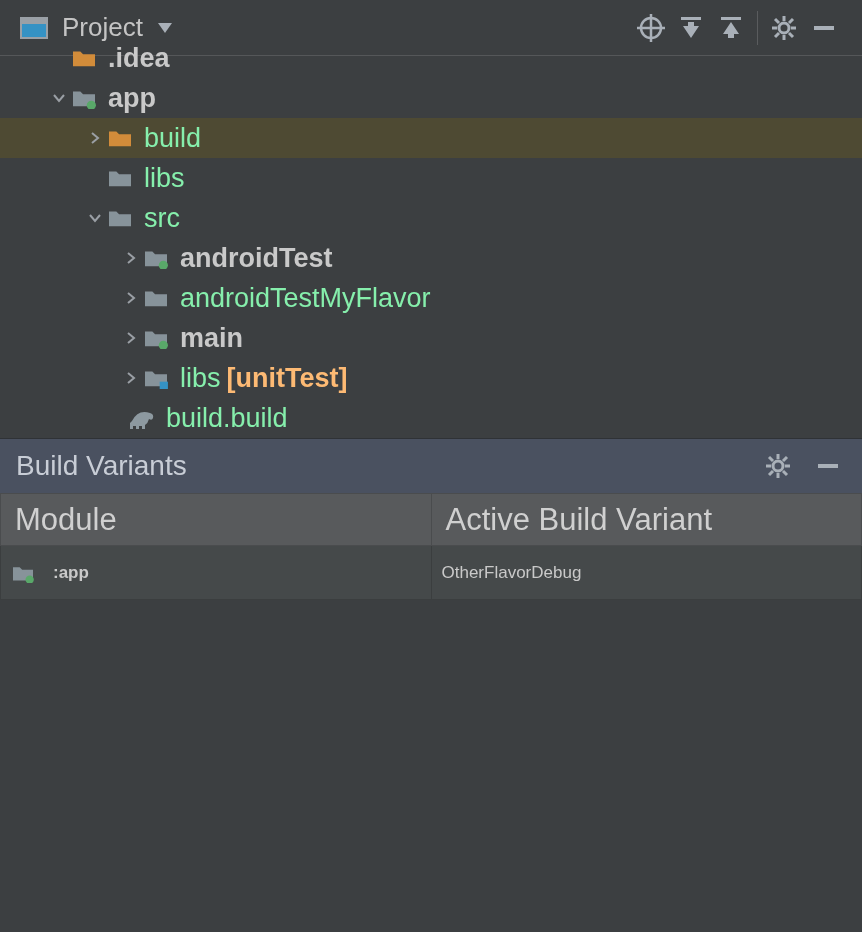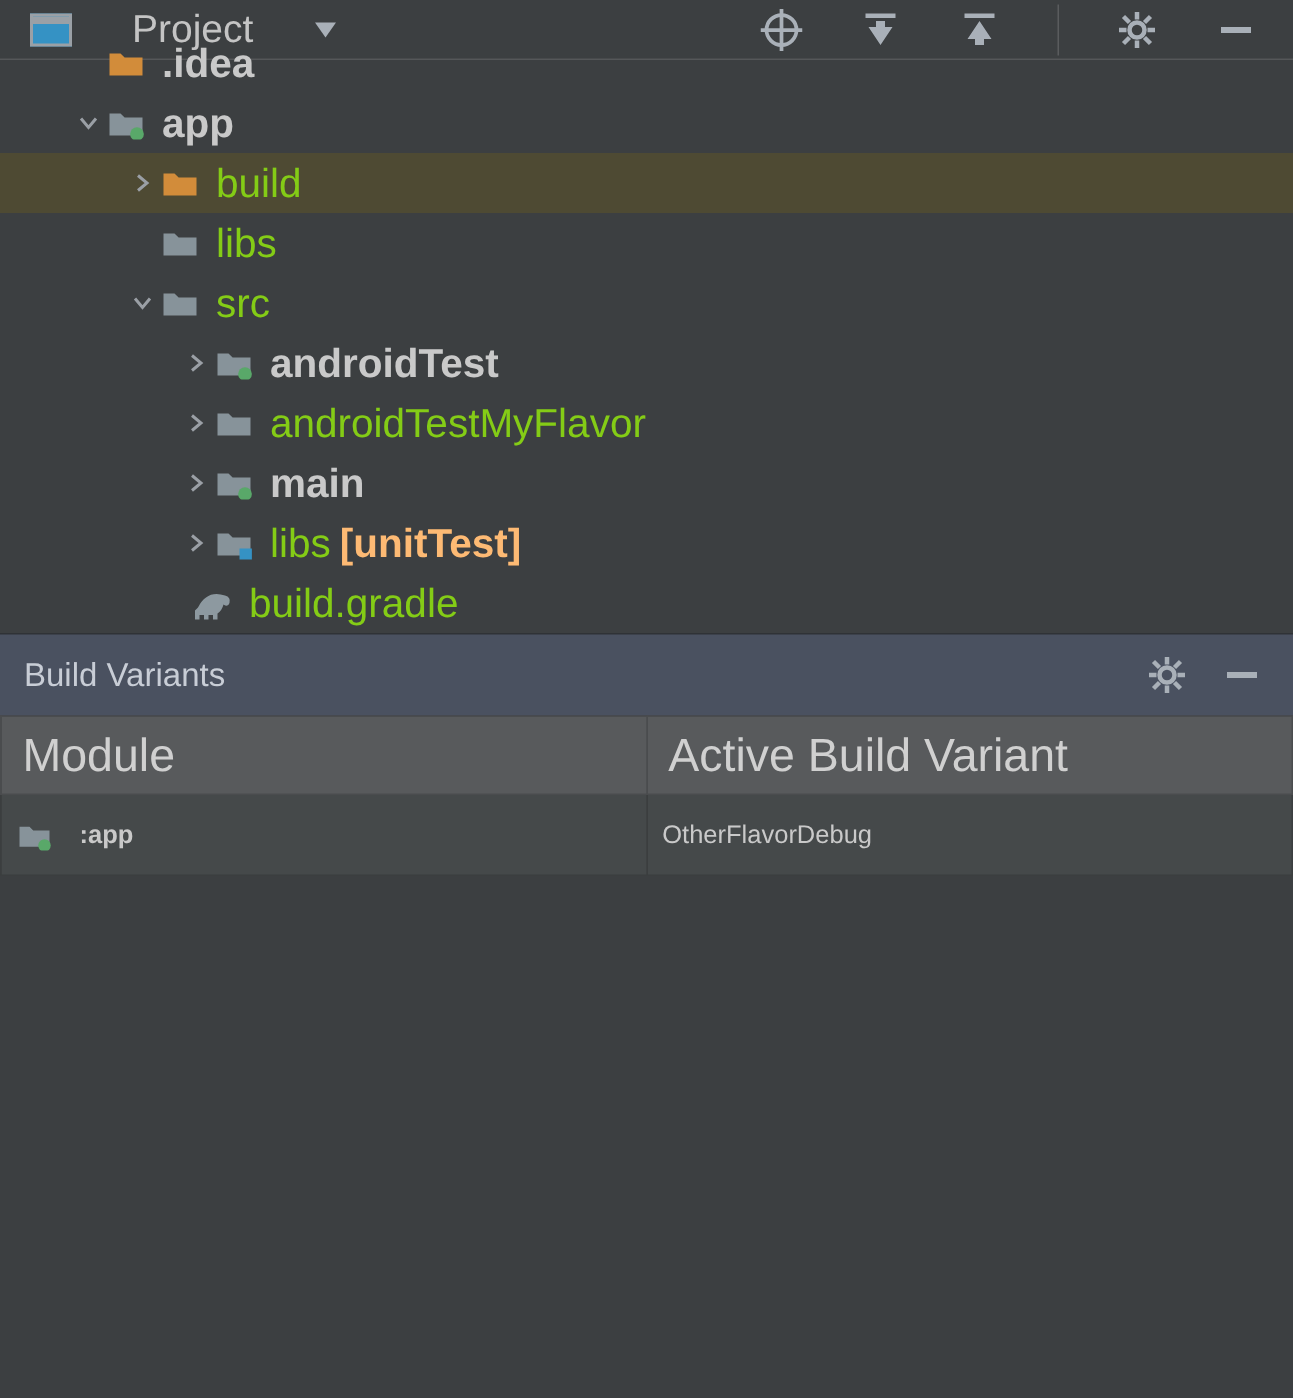--- a/index.html
+++ b/index.html
@@ -24,27 +24,27 @@
     background: var(--bg);
     font-family: "Segoe UI", "Helvetica Neue", Arial, sans-serif;
     font-size: 24px;
     color: var(--fg);
     overflow: hidden;
     display: flex;
     flex-direction: column;
   }
   
   .panel-header {
-    height: 40px;
+    height: 56px;
     background: var(--bg);
     border-bottom: 1px solid var(--border);
     display: flex;
     align-items: center;
     padding: 0 20px;
-    gap: 30px;
+    gap: 4px;
   }
   .panel-header .title {
     font-size: 26px;
     color: #c4c4c4;
   }
   .spacer { flex: 1; }
   .panel-header .tool-btn,
   .variants-header .tool-btn {
     width: 36px;
     height: 36px;
@@ -84,37 +84,37 @@
   .chev svg { width: 14px; height: 14px; }
   .node-icon {
     width: 28px;
     height: 28px;
     display: inline-flex;
     align-items: center;
     justify-content: center;
     margin-right: 10px;
     position: relative;
   }
-  .node-label { color: #84cc16; }
+  .node-label { color: #86efac; }
   .node-label.bold { font-weight: 600; color: #c9c9c9; }
   .node-suffix { color: #fdba74; font-weight: 600; margin-left: 6px; }
   
   .folder-svg { width: 28px; height: 22px; }
   
   .variants-header {
     height: 55px;
     background: var(--bg-header);
     display: flex;
     align-items: center;
     padding: 0 16px;
     gap: 14px;
     border-top: 1px solid #2f3236;
   }
   .variants-header .title {
-    font-size: 22px;
+    font-size: 28px;
     color: #c8cdd6;
   }
   .variants-table { width: 100%; border-collapse: collapse; }
   .variants-table th {
     background: var(--bg-table-header);
     color: #d0d0d0;
     font-weight: 400;
     text-align: left;
     font-size: 31px;
     height: 52px;
@@ -409,21 +409,21 @@
 
 
   <div class="tree-row">
     <span class="tree-indent" style="width:106px"></span>
     <span class="chev"></span>
     <span class="node-icon">
       <svg width="28" height="26" viewBox="0 0 28 26">
           <use href="#file-gradle"></use>
         </svg>
     </span>
-    <span class="node-label">build.gradle</span>
+    <span class="node-label">build.build</span>
   </div>
 
 
 </div>
 
 <div class="variants-header">
   <span class="title">Build Variants</span>
   <span class="spacer"></span>
   <span class="tool-btn">
     <svg width="28" height="28" viewBox="0 0 28 28">

